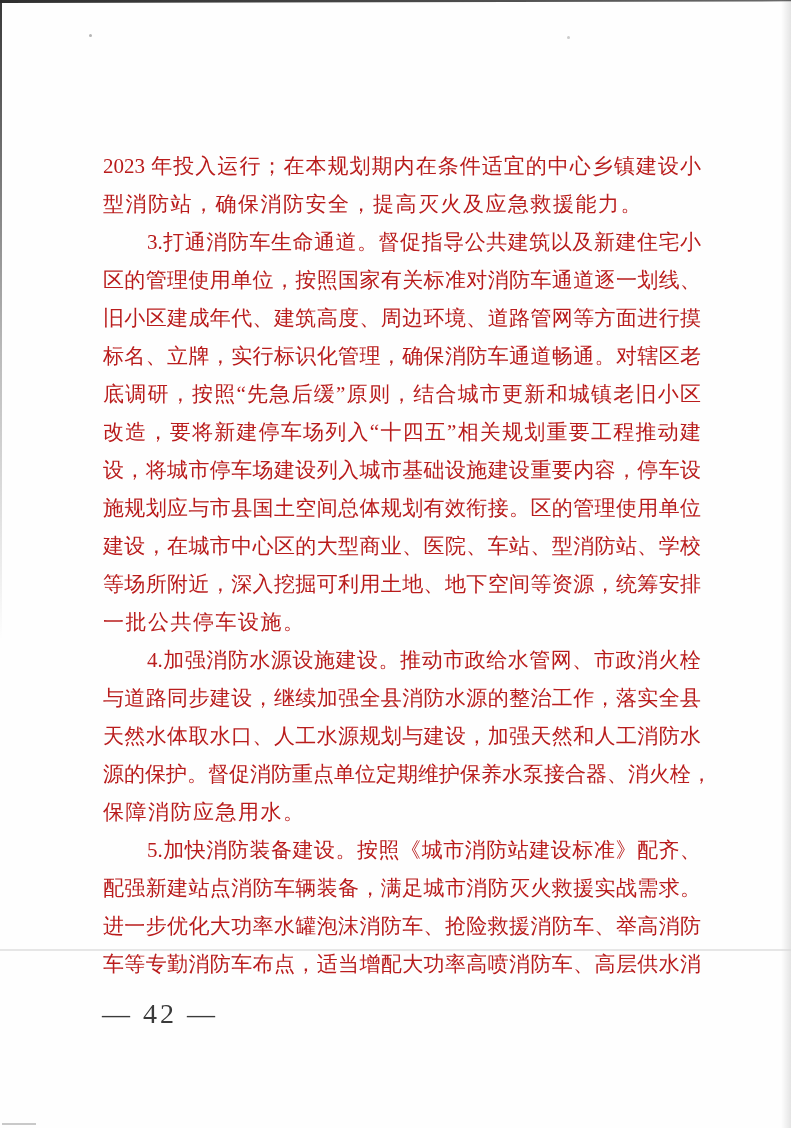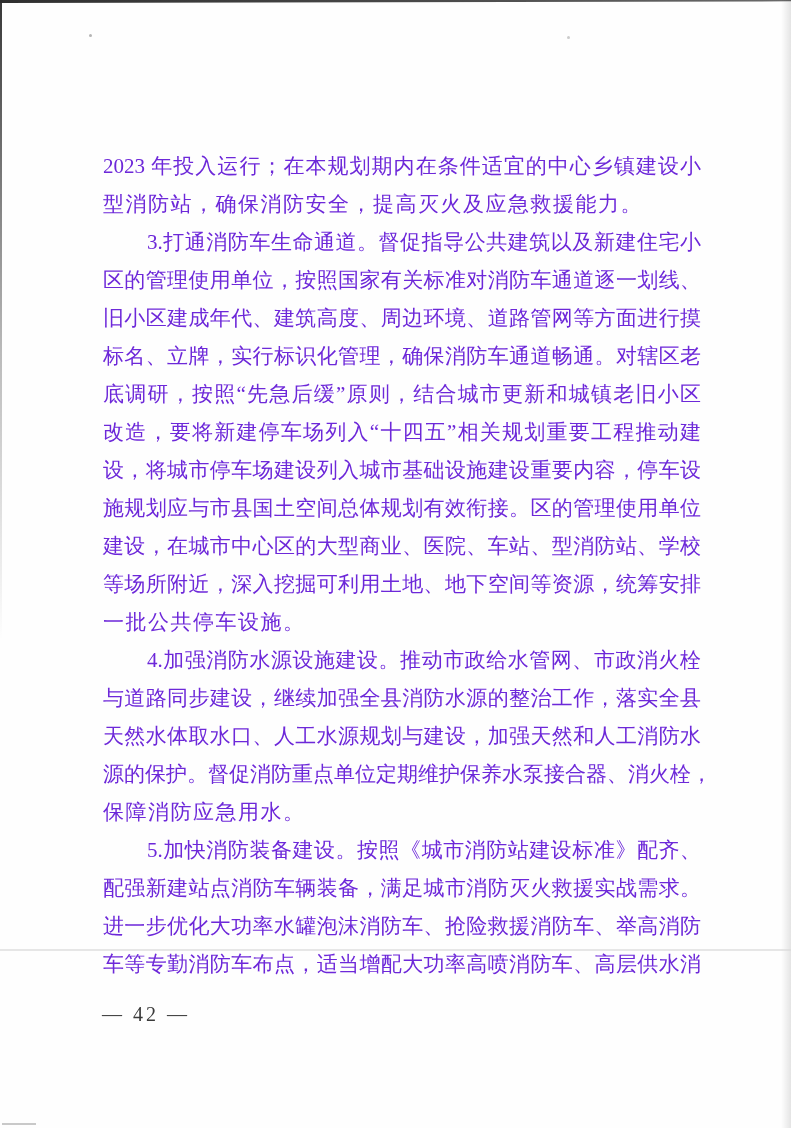--- a/index.html
+++ b/index.html
@@ -62,21 +62,21 @@
     width: 34px; height: 2px;
     background: #c9c9c9;
   }
   
   .text-block {
     position: absolute;
     left: 103px;
     top: 147px;
     width: 598px;
     font-size: 21px;
-    color: #6d28d9;
+    color: #b91c1c;
   }
   .line {
     height: 38px;
     line-height: 38px;
     text-align: justify;
     text-align-last: justify;
     text-justify: inter-character;
     white-space: nowrap;
   }
   .line.left {
@@ -85,21 +85,21 @@
     letter-spacing: 1.5px;
   }
   .line.indent {
     padding-left: 44px;
     width: 554px;
   }
   .page-number {
     position: absolute;
     left: 102px;
     top: 1001px;
-    font-size: 20px;
+    font-size: 28px;
     line-height: 26px;
     color: #3a3a3a;
     letter-spacing: 3px;
   }
 </style>
 </head>
 <body>
 
 <div class="page">
 

